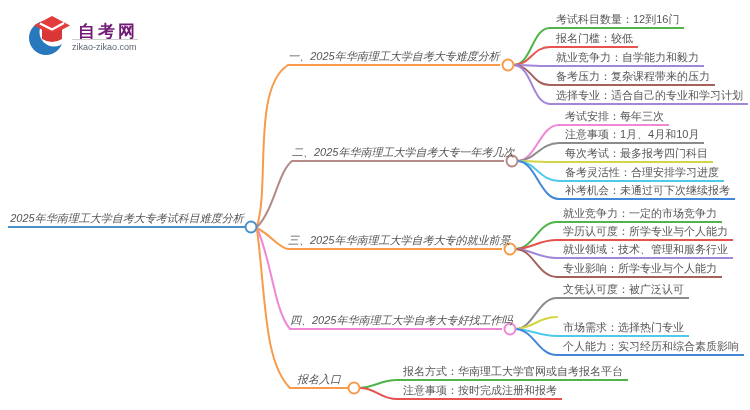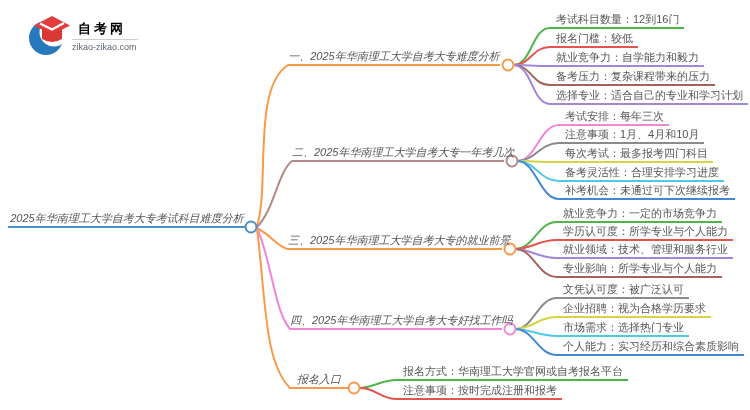--- a/index.html
+++ b/index.html
@@ -30,22 +30,22 @@
   .leaf{
     position:absolute;height:15px;line-height:15px;font-size:11px;color:#555;
     border-bottom:2px solid var(--c);white-space:nowrap;padding:0 5px 0 7px;
     width:max-content;
   }
   svg.wires{position:absolute;left:0;top:0;pointer-events:none;}
   svg.wires path{fill:none;stroke:var(--c);stroke-width:2;stroke-linecap:round;}
   svg.wires circle{fill:#fff;stroke:var(--c);stroke-width:2;pointer-events:auto;cursor:pointer;}
 
   .logo{position:absolute;left:28px;top:12px;width:120px;height:46px;cursor:pointer;}
-  .logo-title{position:absolute;left:50px;top:8px;font-size:13px;font-weight:bold;
-    color:#000000;letter-spacing:3px;white-space:nowrap;}
+  .logo-title{position:absolute;left:50px;top:8px;font-size:17px;font-weight:bold;
+    color:#701a75;letter-spacing:3px;white-space:nowrap;}
   .logo-sep{position:absolute;left:44px;top:27px;width:66px;height:1px;background:#cfcfcf;}
   .logo-domain{position:absolute;left:44px;top:30px;font-size:9px;color:#5a6570;white-space:nowrap;}
 </style>
 </head>
 <body>
 
 <div id="canvas">
 
   <svg class="wires" width="750" height="410" viewBox="0 0 750 410">
 
@@ -120,20 +120,19 @@
   <div class="leaf c-olive" style="left:558px;top:146px;">每次考试：最多报考四门科目</div>
   <div class="leaf c-cyan" style="left:558px;top:165px;">备考灵活性：合理安排学习进度</div>
   <div class="leaf c-lblue" style="left:558px;top:183px;">补考机会：未通过可下次继续报考</div>
 
   <div class="leaf c-green" style="left:556px;top:206px;">就业竞争力：一定的市场竞争力</div>
   <div class="leaf c-red" style="left:556px;top:224px;">学历认可度：所学专业与个人能力</div>
   <div class="leaf c-purple" style="left:556px;top:242px;">就业领域：技术、管理和服务行业</div>
   <div class="leaf c-maroon" style="left:556px;top:261px;">专业影响：所学专业与个人能力</div>
 
   <div class="leaf c-gray" style="left:556px;top:282px;">文凭认可度：被广泛认可</div>
-  <div class="leaf c-olive" style="left:556px;top:301px;">企业招聘：视为合格学历要求</div>
   <div class="leaf c-cyan" style="left:556px;top:320px;">市场需求：选择热门专业</div>
   <div class="leaf c-lblue" style="left:556px;top:339px;">个人能力：实习经历和综合素质影响</div>
 
   <div class="leaf c-green" style="left:396px;top:364px;">报名方式：华南理工大学官网或自考报名平台</div>
   <div class="leaf c-red" style="left:396px;top:383px;">注意事项：按时完成注册和报考</div>
 
 </div>
 
 </body></html>

